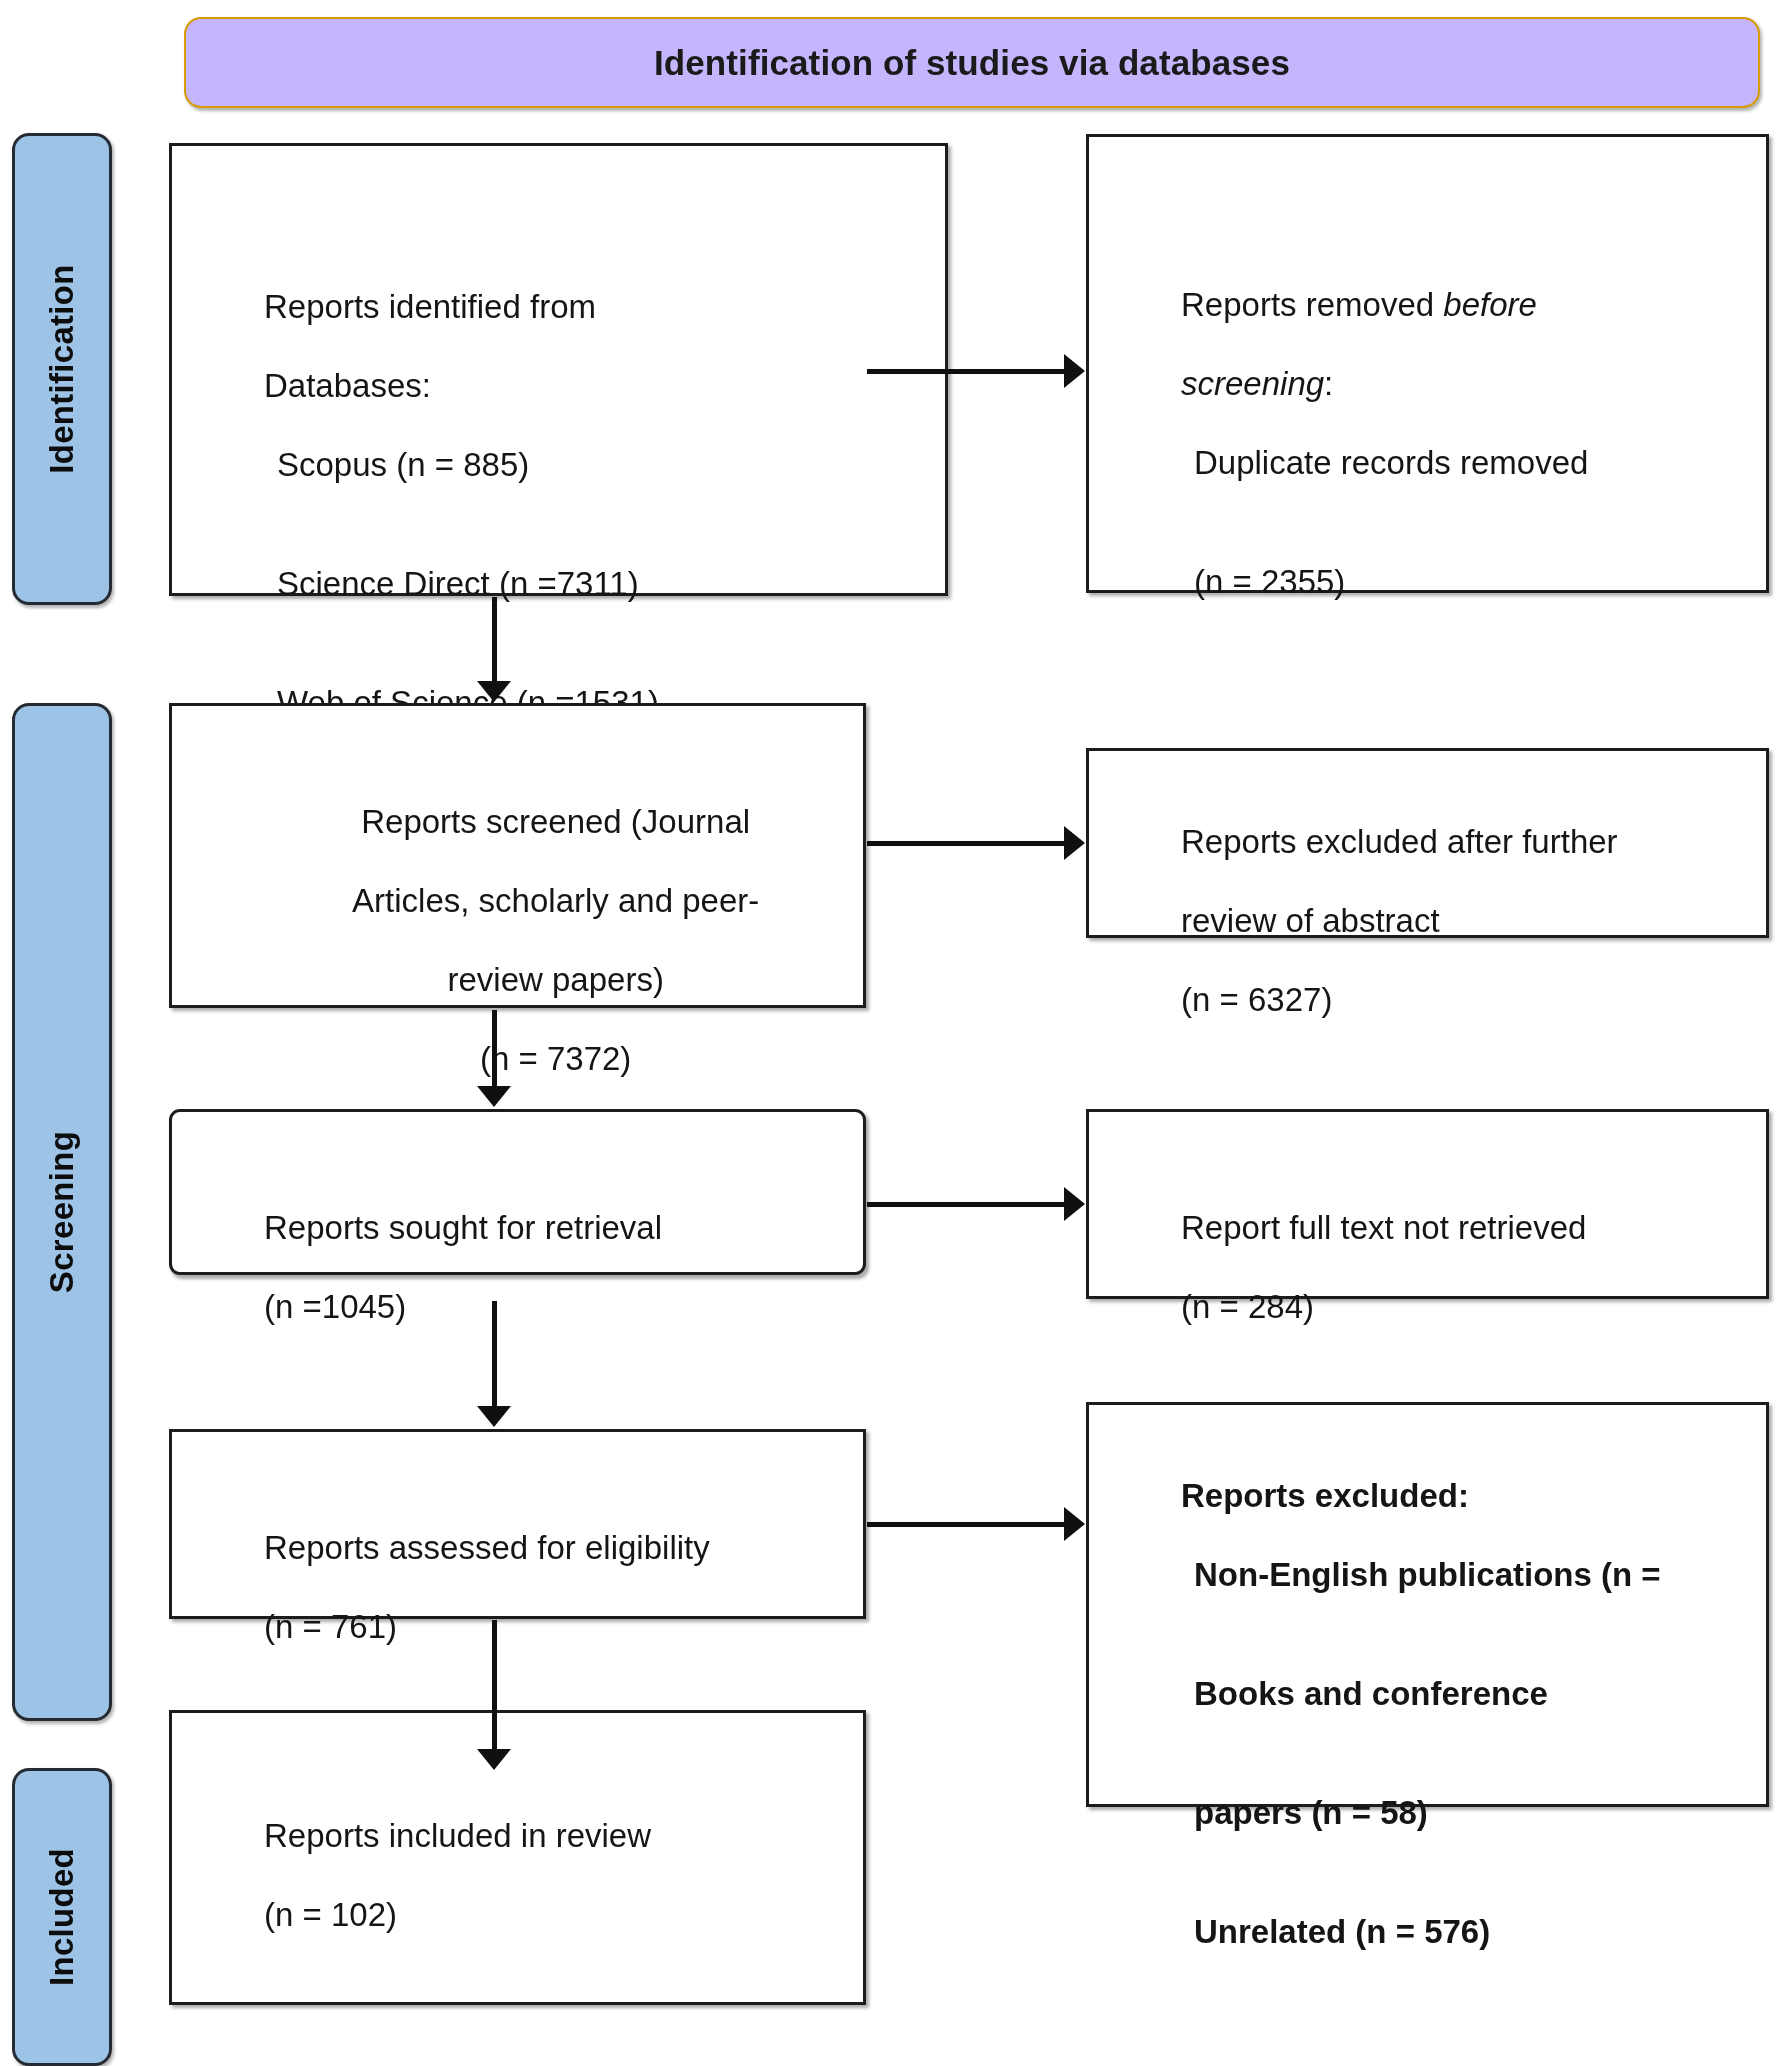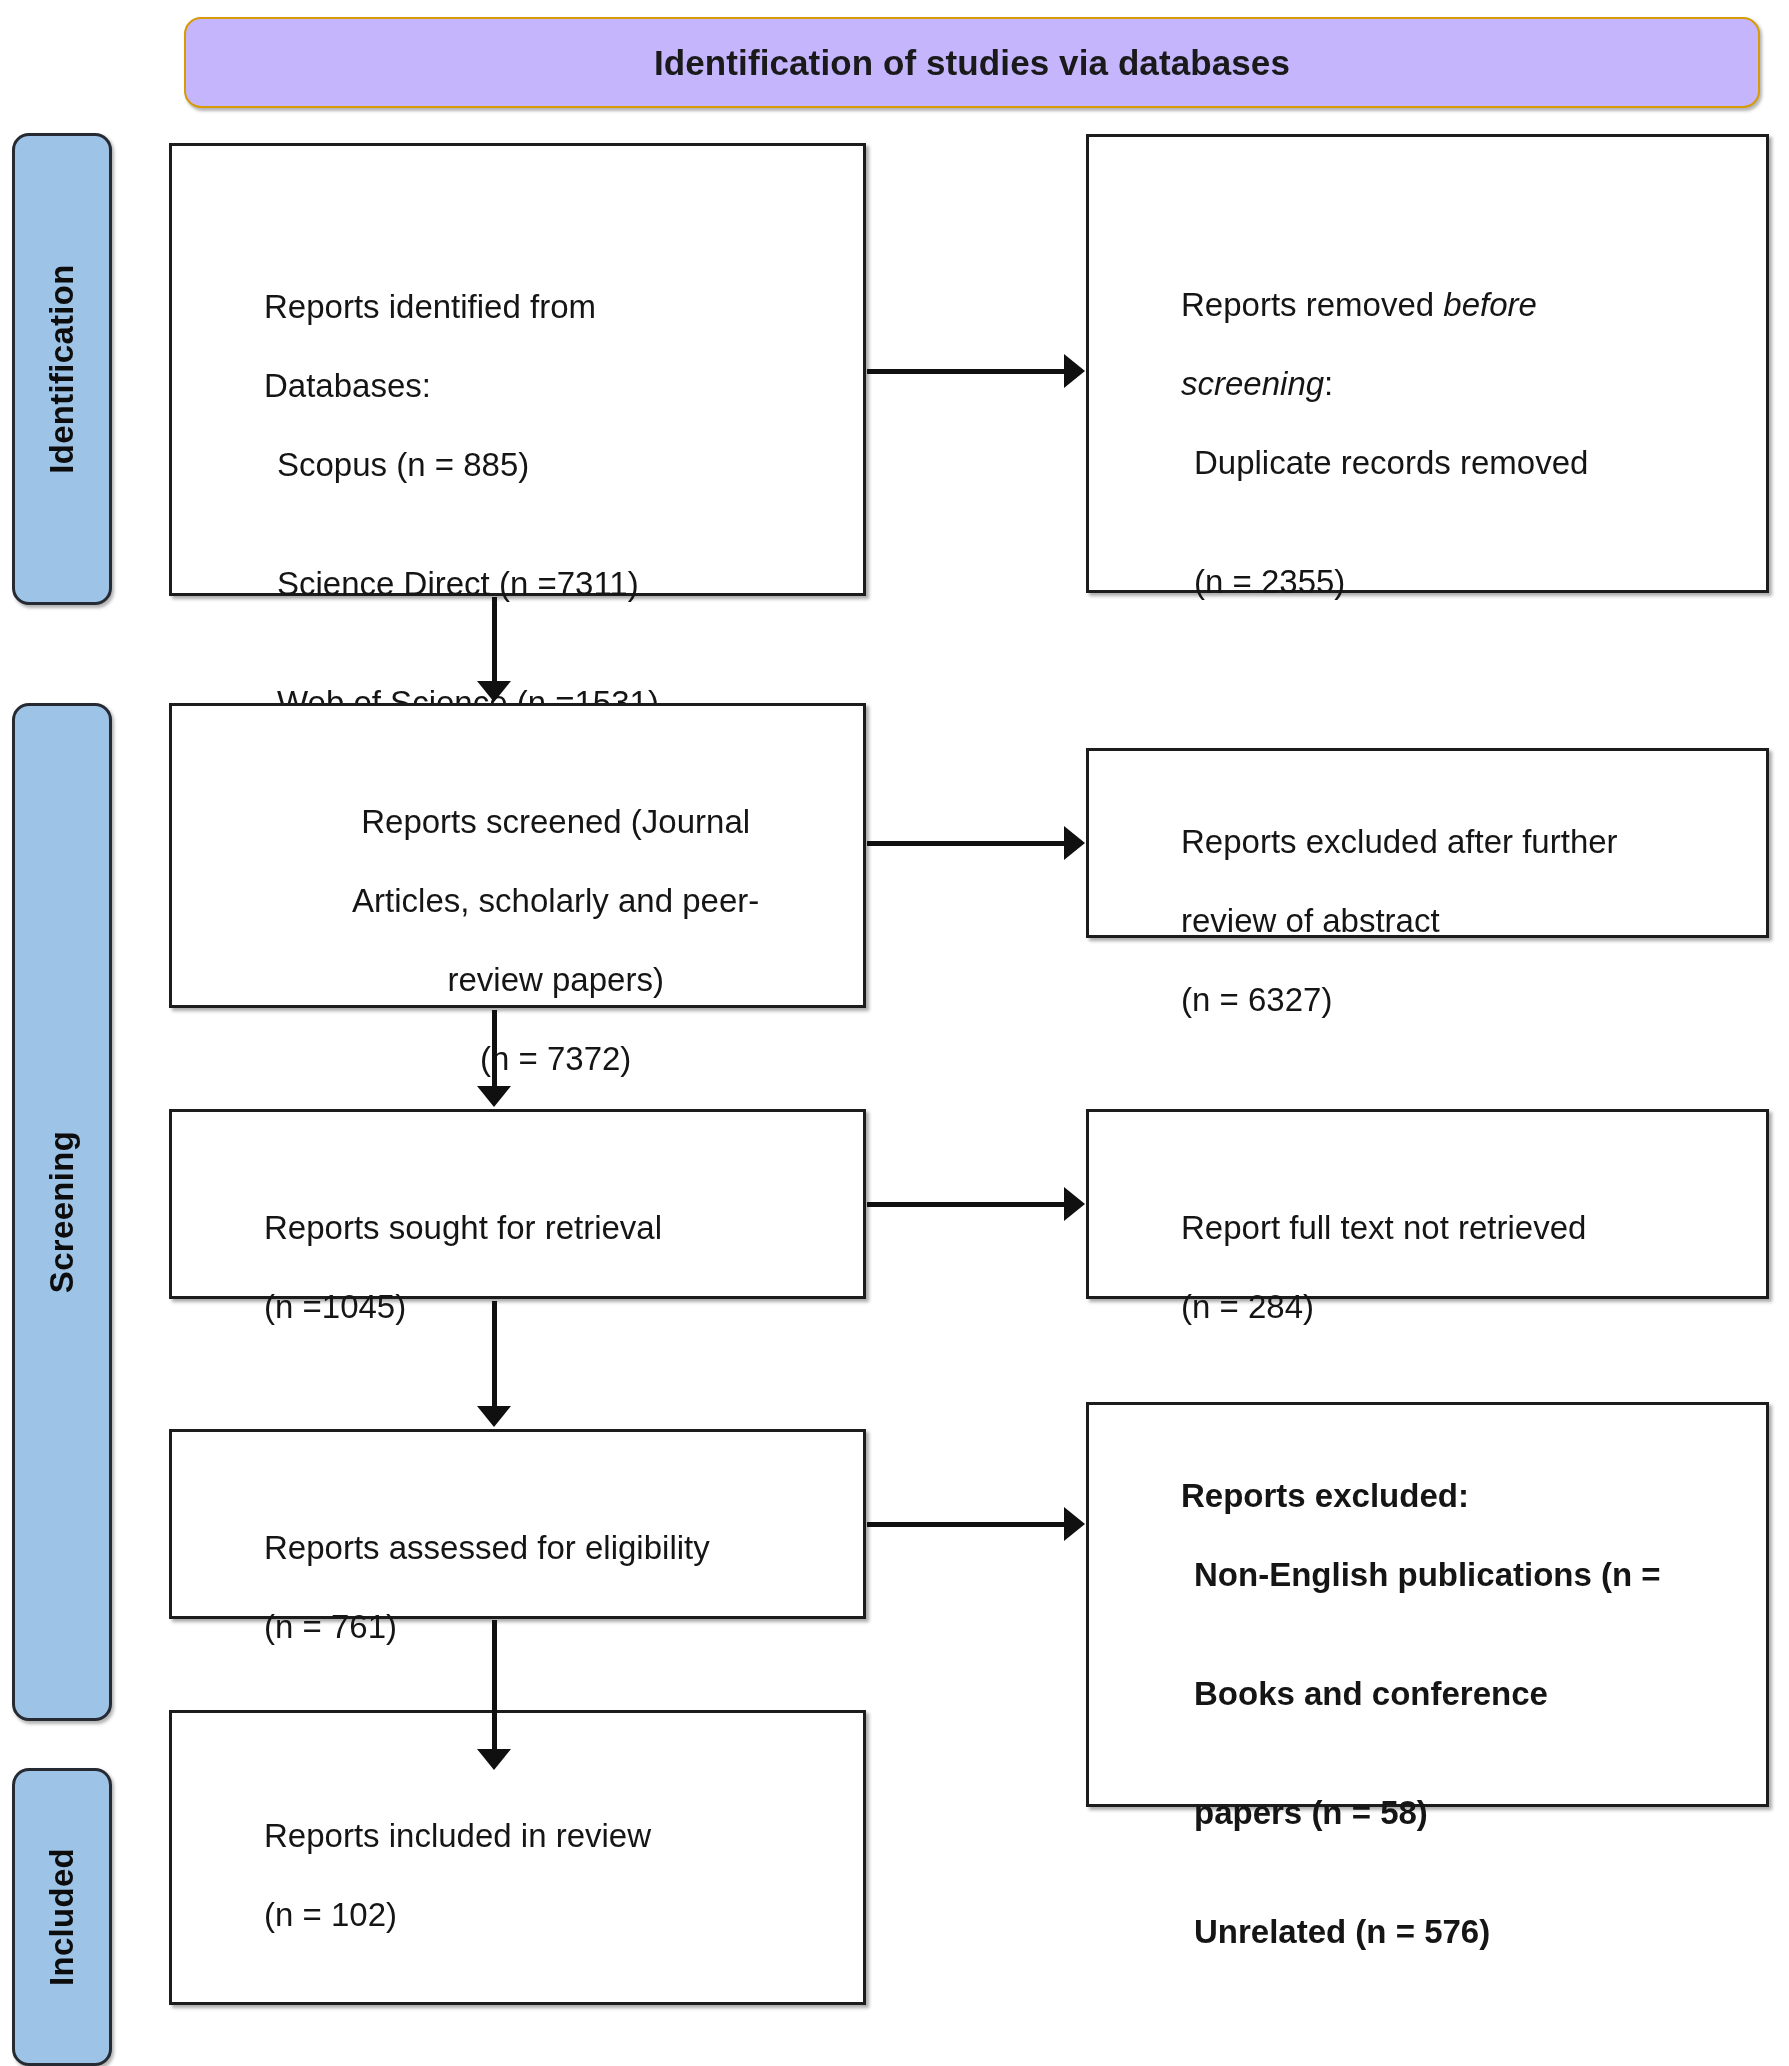--- a/index.html
+++ b/index.html
@@ -83,25 +83,25 @@
     right: 15.7px;
     font-size: 33px;
     line-height: 1.20;
     color: #151515;
     white-space: pre-wrap;
   }
   .indent { display: block; padding-left: 68px; }
   .ital { font-style: italic; }
 
   
-  #box-identified     { left: 169px;  top: 143px;  width: 697px; height: 453px; }
+  #box-identified     { left: 169px;  top: 143px;  width: 779px; height: 453px; }
   #box-removed        { left: 1086px; top: 134px;  width: 683px; height: 459px; }
   #box-screened       { left: 169px;  top: 703px; width: 697px; height: 305px; }
   #box-excluded-abs   { left: 1086px; top: 748px; width: 683px; height: 190px; }
-  #box-sought         { left: 169px;  top: 1109px; width: 697px; height: 190px; }
+  #box-sought         { left: 169px;  top: 1109px; width: 697px; height: 166px; border-radius: 11px; }
   #box-notretrieved   { left: 1086px; top: 1109px; width: 683px; height: 190px; }
   #box-eligibility    { left: 169px;  top: 1429px; width: 697px; height: 190px; }
   #box-excluded-list  { left: 1086px; top: 1402px; width: 683px; height: 405px; font-weight: bold; }
   #box-included       { left: 169px;  top: 1710px; width: 697px; height: 295px; }
 
   #box-identified    .pbox-text { top: 101px; }
   #box-removed       .pbox-text { top: 108px; }
   #box-screened      .pbox-text { top: 56px; text-align: center; }
   #box-excluded-abs  .pbox-text { top: 31.5px; }
   #box-sought        .pbox-text { top: 56px; }

